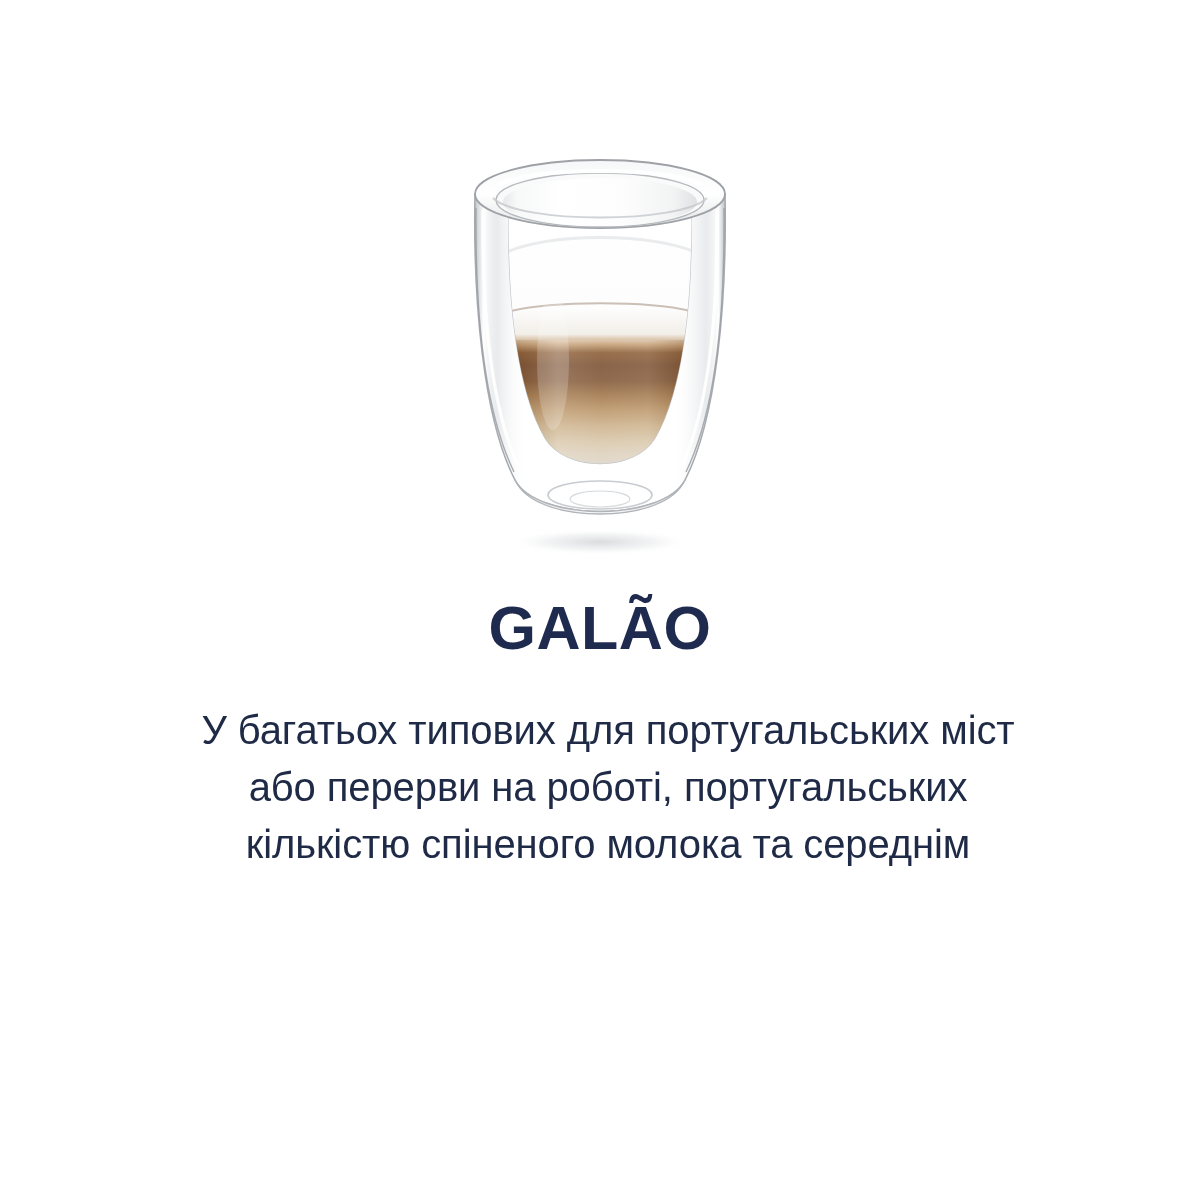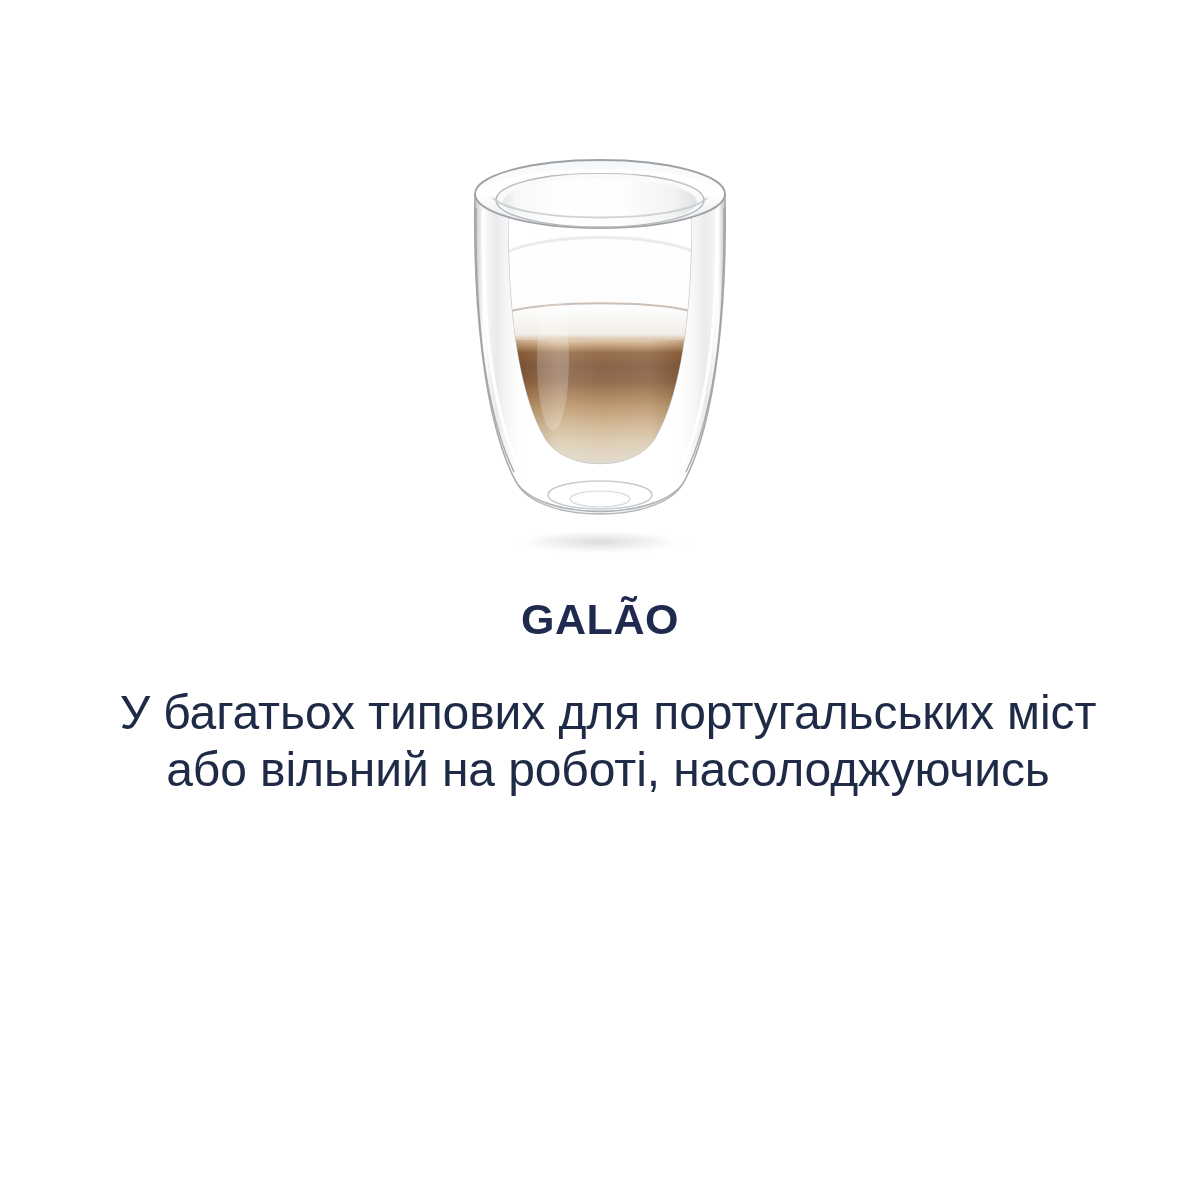--- a/index.html
+++ b/index.html
@@ -39,32 +39,32 @@
 
   
   #caption-block {
     position: absolute;
     left: 0;
     top: 598px;
     width: 1200px;
     text-align: center;
   }
   #product-title {
-    font-size: 43px;
+    font-size: 61px;
     font-weight: 700;
     letter-spacing: 0.5px;
     color: #1e2a4e;
     line-height: 1.0;
     margin: 0;
     padding: 0 0 0 0;
   }
   #product-description {
     margin: 43px 0 0 16px;
     padding: 0;
-    font-size: 48px;
+    font-size: 40px;
     font-weight: 400;
     line-height: 57px;
     color: #1f2a46;
     letter-spacing: -0.1px;
   }
   #product-description .desc-line {
     display: block;
     white-space: nowrap;
   }
 </style>
@@ -196,17 +196,18 @@
       <path d="M 31 58 C 30 158, 39 260, 69 322" fill="none" stroke="#9a9ea3" stroke-width="1.4" opacity="0.85"></path>
       <path d="M 279 58 C 280 158, 271 260, 241 322" fill="none" stroke="#9a9ea3" stroke-width="1.4" opacity="0.85"></path>
     </svg>
   </div>
 
   <div id="caption-block">
     <h1 id="product-title">GALÃO</h1>
 
     <div id="product-description">
       <span class="desc-line">У багатьох типових для португальських міст</span>
-      <span class="desc-line">або вільний на роботі, насолоджуючись</span>
+      <span class="desc-line">або перерви на роботі, португальських</span>
+      <span class="desc-line">кількістю спіненого молока та середнім</span>
     </div>
   </div>
 
 </div>
 
 </body></html>

